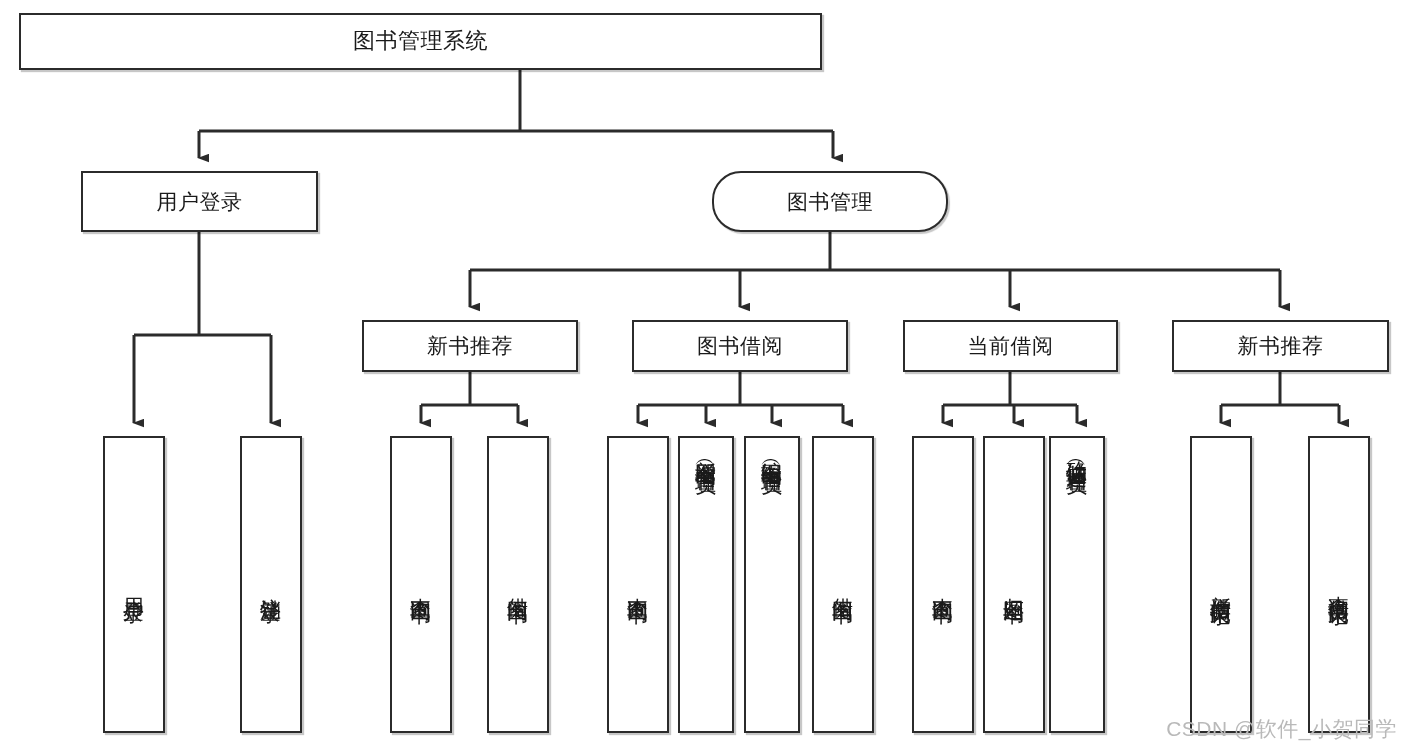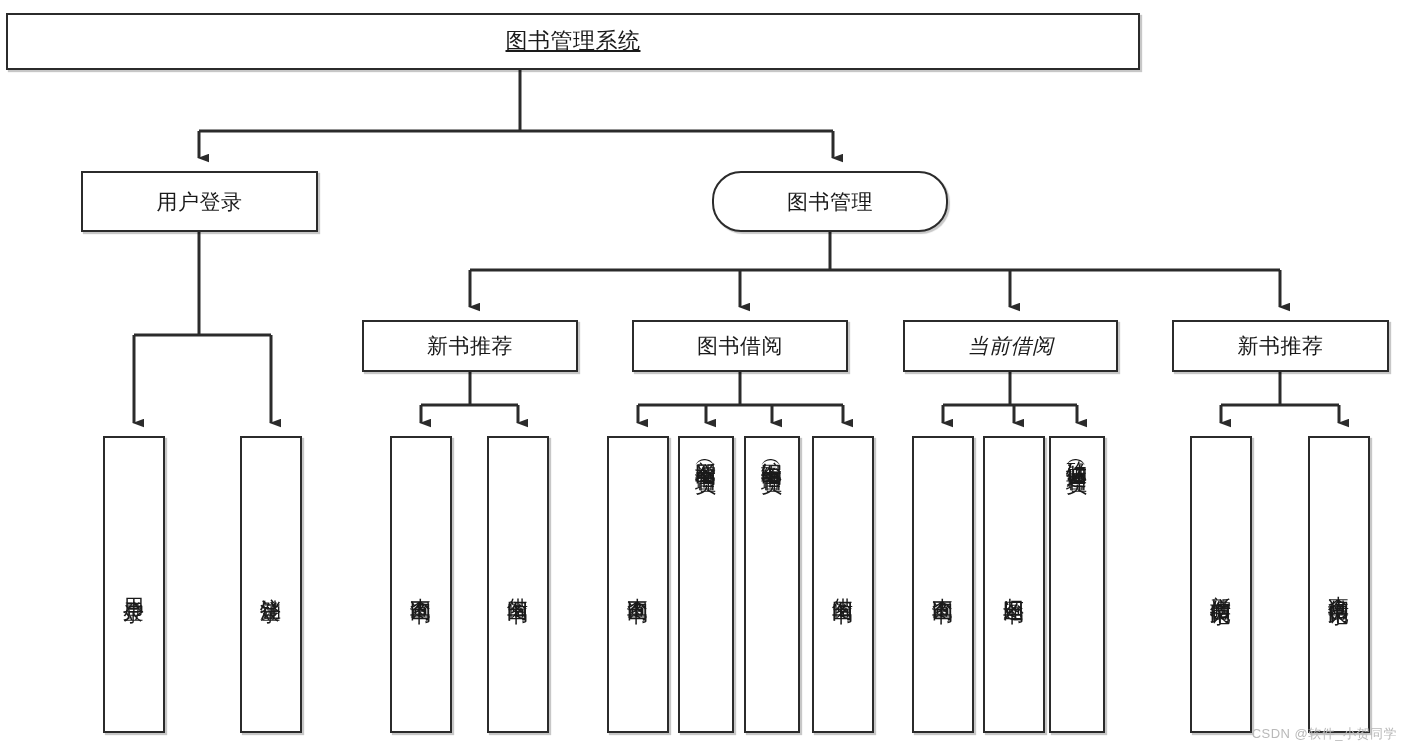--- a/index.html
+++ b/index.html
@@ -64,21 +64,21 @@
     white-space: nowrap;
   }
   .node.vert.centered {
     align-items: center;
     padding-top: 0;
   }
   #watermark {
     position: absolute;
     right: 8px;
     bottom: 4px;
-    font-size: 13px;
+    font-size: 21px;
     color: #b9b9b9;
     white-space: nowrap;
     letter-spacing: 0.5px;
   }
 </style>
 </head>
 <body>
 
 <div id="diagram-root">
 
@@ -125,38 +125,38 @@
       <path d="M1014,405 L1014,423" marker-end="url(#arrowhead)"></path>
       <path d="M1077,405 L1077,423" marker-end="url(#arrowhead)"></path>
 
       <path d="M1280,372 L1280,405"></path>
       <path d="M1221,405 L1339,405"></path>
       <path d="M1221,405 L1221,423" marker-end="url(#arrowhead)"></path>
       <path d="M1339,405 L1339,423" marker-end="url(#arrowhead)"></path>
     </g>
   </svg>
 
-  <div class="node horiz root" style="left:6px; top:13px; width:1134px; height:57px;text-decoration:underline;">
+  <div class="node horiz root" style="left:19px; top:13px; width:803px; height:57px;">
     <span class="node-label">图书管理系统</span>
   </div>
 
   <div class="node horiz" style="left:81px; top:171px; width:237px; height:61px;">
     <span class="node-label">用户登录</span>
   </div>
   <div class="node horiz" style="left:712px; top:171px; width:236px; height:61px;border-radius:29px;">
     <span class="node-label">图书管理</span>
   </div>
 
   <div class="node horiz" style="left:632px; top:320px; width:216px; height:52px;">
     <span class="node-label">图书借阅</span>
   </div>
   <div class="node horiz" style="left:362px; top:320px; width:216px; height:52px;">
     <span class="node-label">新书推荐</span>
   </div>
-  <div class="node horiz" style="left:903px; top:320px; width:215px; height:52px;font-style:italic;">
+  <div class="node horiz" style="left:903px; top:320px; width:215px; height:52px;">
     <span class="node-label">当前借阅</span>
   </div>
   <div class="node horiz" style="left:1172px; top:320px; width:217px; height:52px;">
     <span class="node-label">新书推荐</span>
   </div>
 
   <div class="node vert centered" style="left:103px; top:436px; width:62px; height:297px;">
     <span class="node-label">用户登录</span>
   </div>
   <div class="node vert centered" style="left:240px; top:436px; width:62px; height:297px;">

